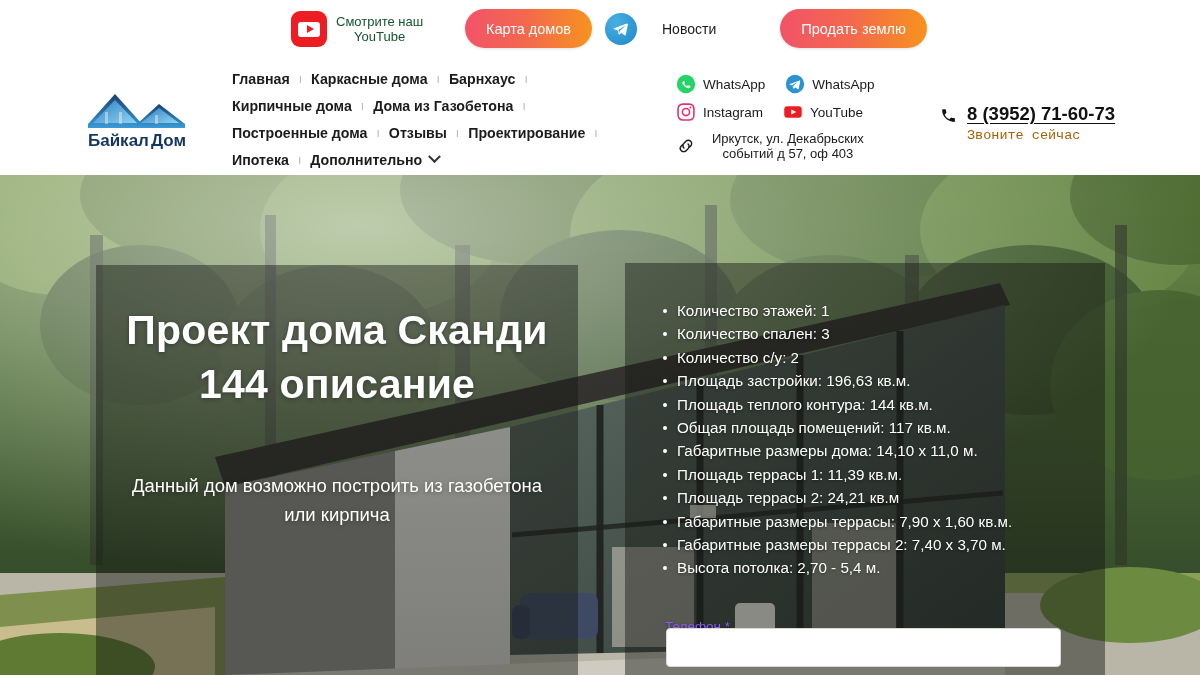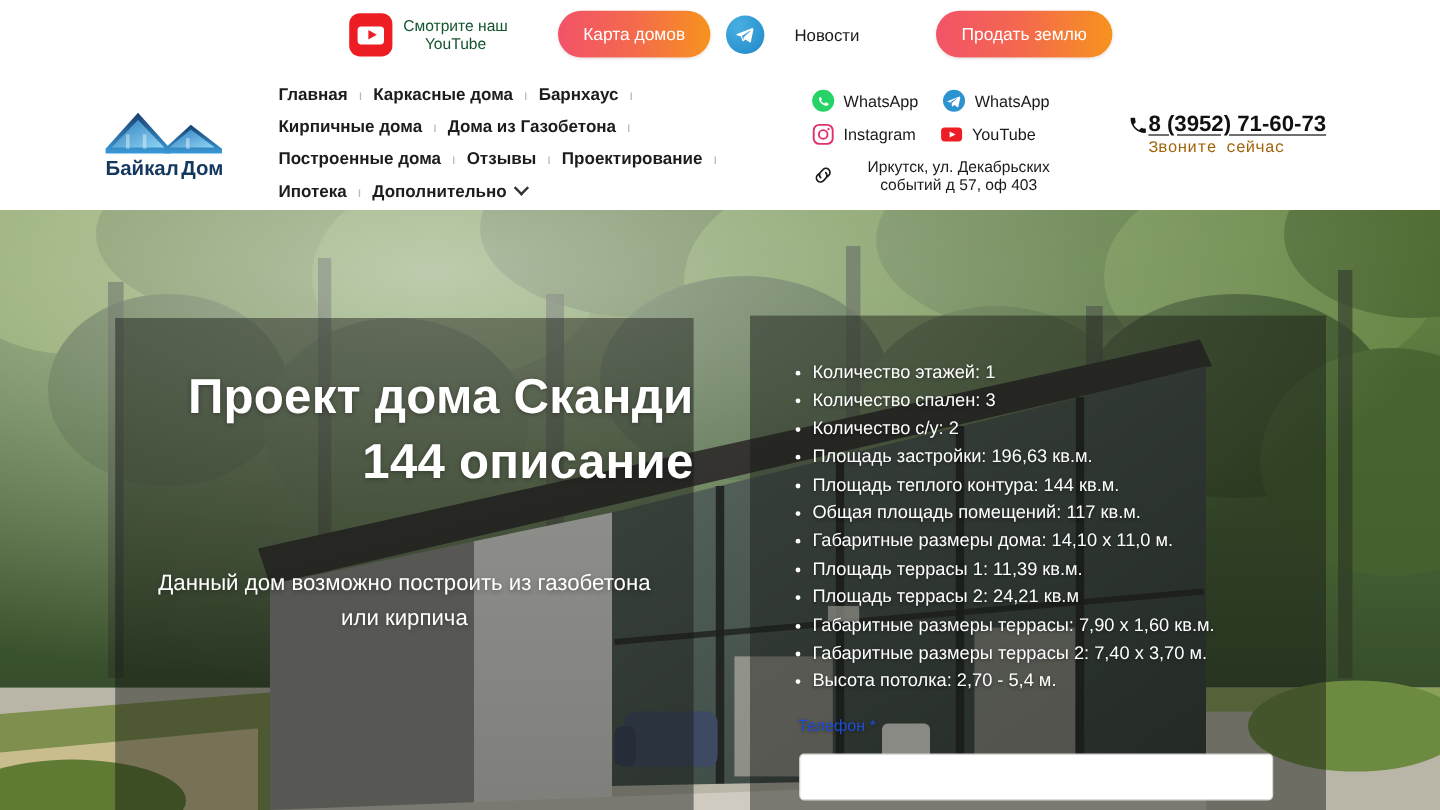--- a/index.html
+++ b/index.html
@@ -154,36 +154,37 @@
     cursor: pointer;
     text-decoration: none;
     justify-content: center;
   }
   .soc-label { font-size: 13.5px; color: #1a1a1a; white-space: nowrap; }
   .ic { width: 20px; height: 20px; flex: none; display:block; }
 
   .addr-row {
     display: flex;
     align-items: center;
-    gap: 27px;
+    gap: 16px;
     margin-top: 5px;
   }
   .addr-text {
     font-size: 13px;
     line-height: 15px;
     color: #1a1a1a;
     text-align: center;
     white-space: pre-line;
   }
 
   .phone-block {
     position: absolute;
-    left: 940px; top: 92px;
+    left: 940px; top: 103px;
     display: flex;
     align-items: flex-start;
+    gap: 10px;
     justify-content: space-between;
   }
   .phone-ic { width: 17px; height: 17px; margin-top: 4px; flex: none; }
   .phone-num {
     font-size: 18.5px;
     font-weight: bold;
     color: #111;
     text-decoration: underline;
     text-underline-offset: 3px;
     white-space: nowrap;
@@ -211,21 +212,21 @@
     position: absolute;
     background: rgba(22,24,20,0.46);
   }
   .panel-left  { left: 96px;  top: 90px; width: 482px; height: 410px; }
   .panel-right { left: 625px; top: 88px; width: 480px; height: 412px; }
 
   .hero-title {
     position: absolute;
     left: 96px; top: 128px;
     width: 482px;
-    text-align: right;
+    text-align: center;
     color: #ffffff;
     font-size: 41px;
     font-weight: bold;
     line-height: 54px;
     letter-spacing: .2px;
     text-shadow: 0 1px 4px rgba(0,0,0,.35);
   }
   .hero-sub {
     position: absolute;
     left: 116px; top: 296px;
@@ -257,22 +258,22 @@
     content: "";
     position: absolute;
     left: 2px; top: 10px;
     width: 4px; height: 4px;
     border-radius: 50%;
     background: #ffffff;
   }
 
   .form-label {
     position: absolute;
-    left: 665px; top: 422px;
-    color: #1d4ed8;
+    left: 665px; top: 444px;
+    color: #8b5cf6;
     font-size: 13.5px;
     text-shadow: 0 1px 3px rgba(0,0,0,.45);
   }
   .form-input {
     position: absolute;
     left: 666px; top: 453px;
     width: 395px; height: 39px;
     background: #ffffff;
     border: 1px solid #d9d9d9;
     border-radius: 4px;

